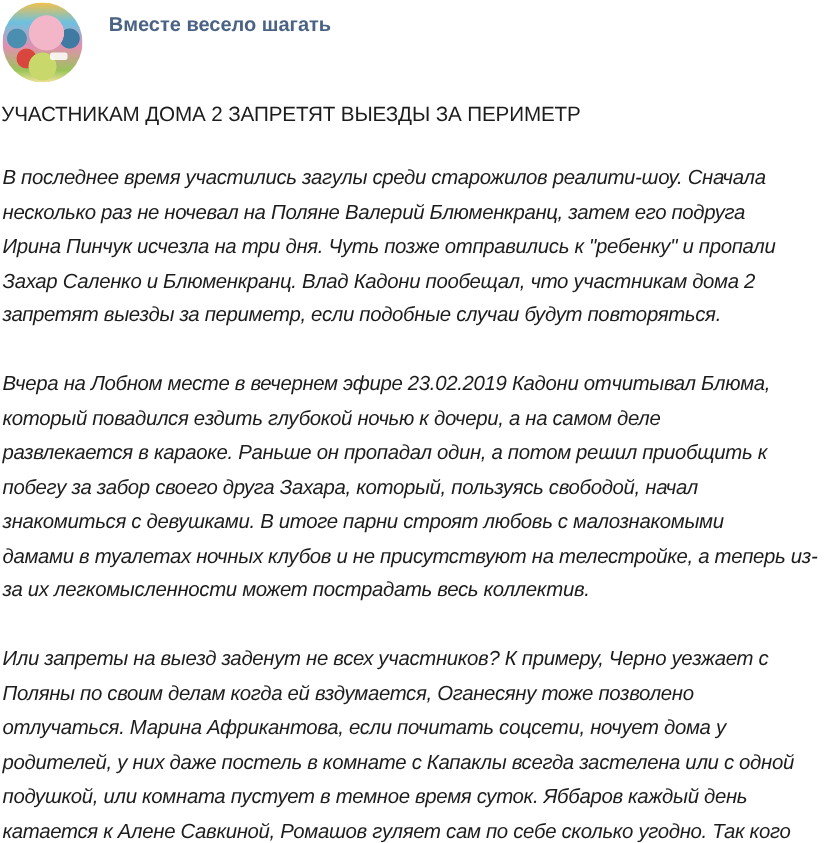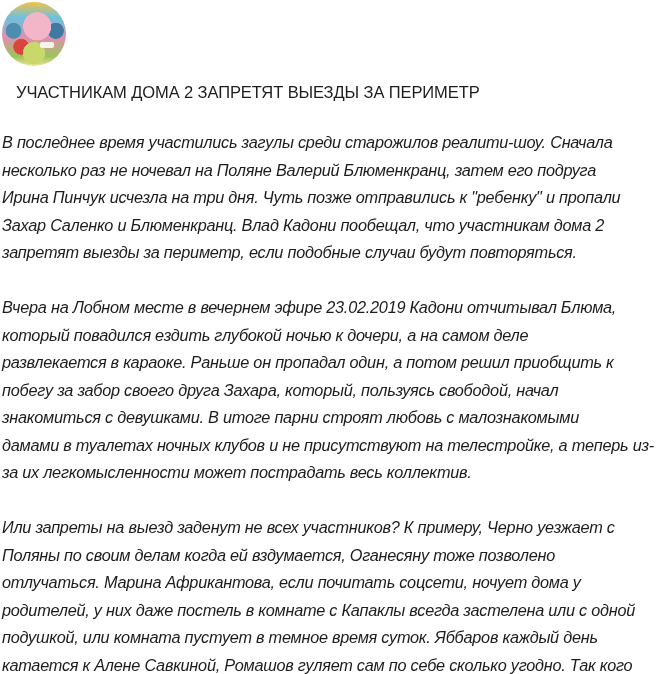--- a/index.html
+++ b/index.html
@@ -53,21 +53,21 @@
       left: 87px;
       top: 12px;
       font-size: 16px;
       font-weight: bold;
       color: #4a6385;
       white-space: nowrap;
       cursor: pointer;
     }
     .post-title {
       position: absolute;
-      left: 16px;
+      left: 1px;
       top: 83px;
       font-size: 16.5px;
       color: #1c1c1c;
       white-space: nowrap;
       letter-spacing: -0.1px;
     }
     .post-body {
       position: absolute;
       left: 2px;
       top: 129px;
@@ -83,20 +83,21 @@
       font-style: italic;
     }
   </style>
 </head>
 <body>
 
 <div class="post-header">
   <div class="avatar">
     <div class="avatar-badge"></div>
   </div>
+  <div class="group-name">Вместе весело шагать</div>
 </div>
 
 <div class="post-title">УЧАСТНИКАМ ДОМА 2 ЗАПРЕТЯТ ВЫЕЗДЫ ЗА ПЕРИМЕТР</div>
 
 <div class="post-body">
   <p>В последнее время участились загулы среди старожилов реалити-шоу. Сначала
 несколько раз не ночевал на Поляне Валерий Блюменкранц, затем его подруга
 Ирина Пинчук исчезла на три дня. Чуть позже отправились к "ребенку" и пропали
 Захар Саленко и Блюменкранц. Влад Кадони пообещал, что участникам дома 2
 запретят выезды за периметр, если подобные случаи будут повторяться.</p>

